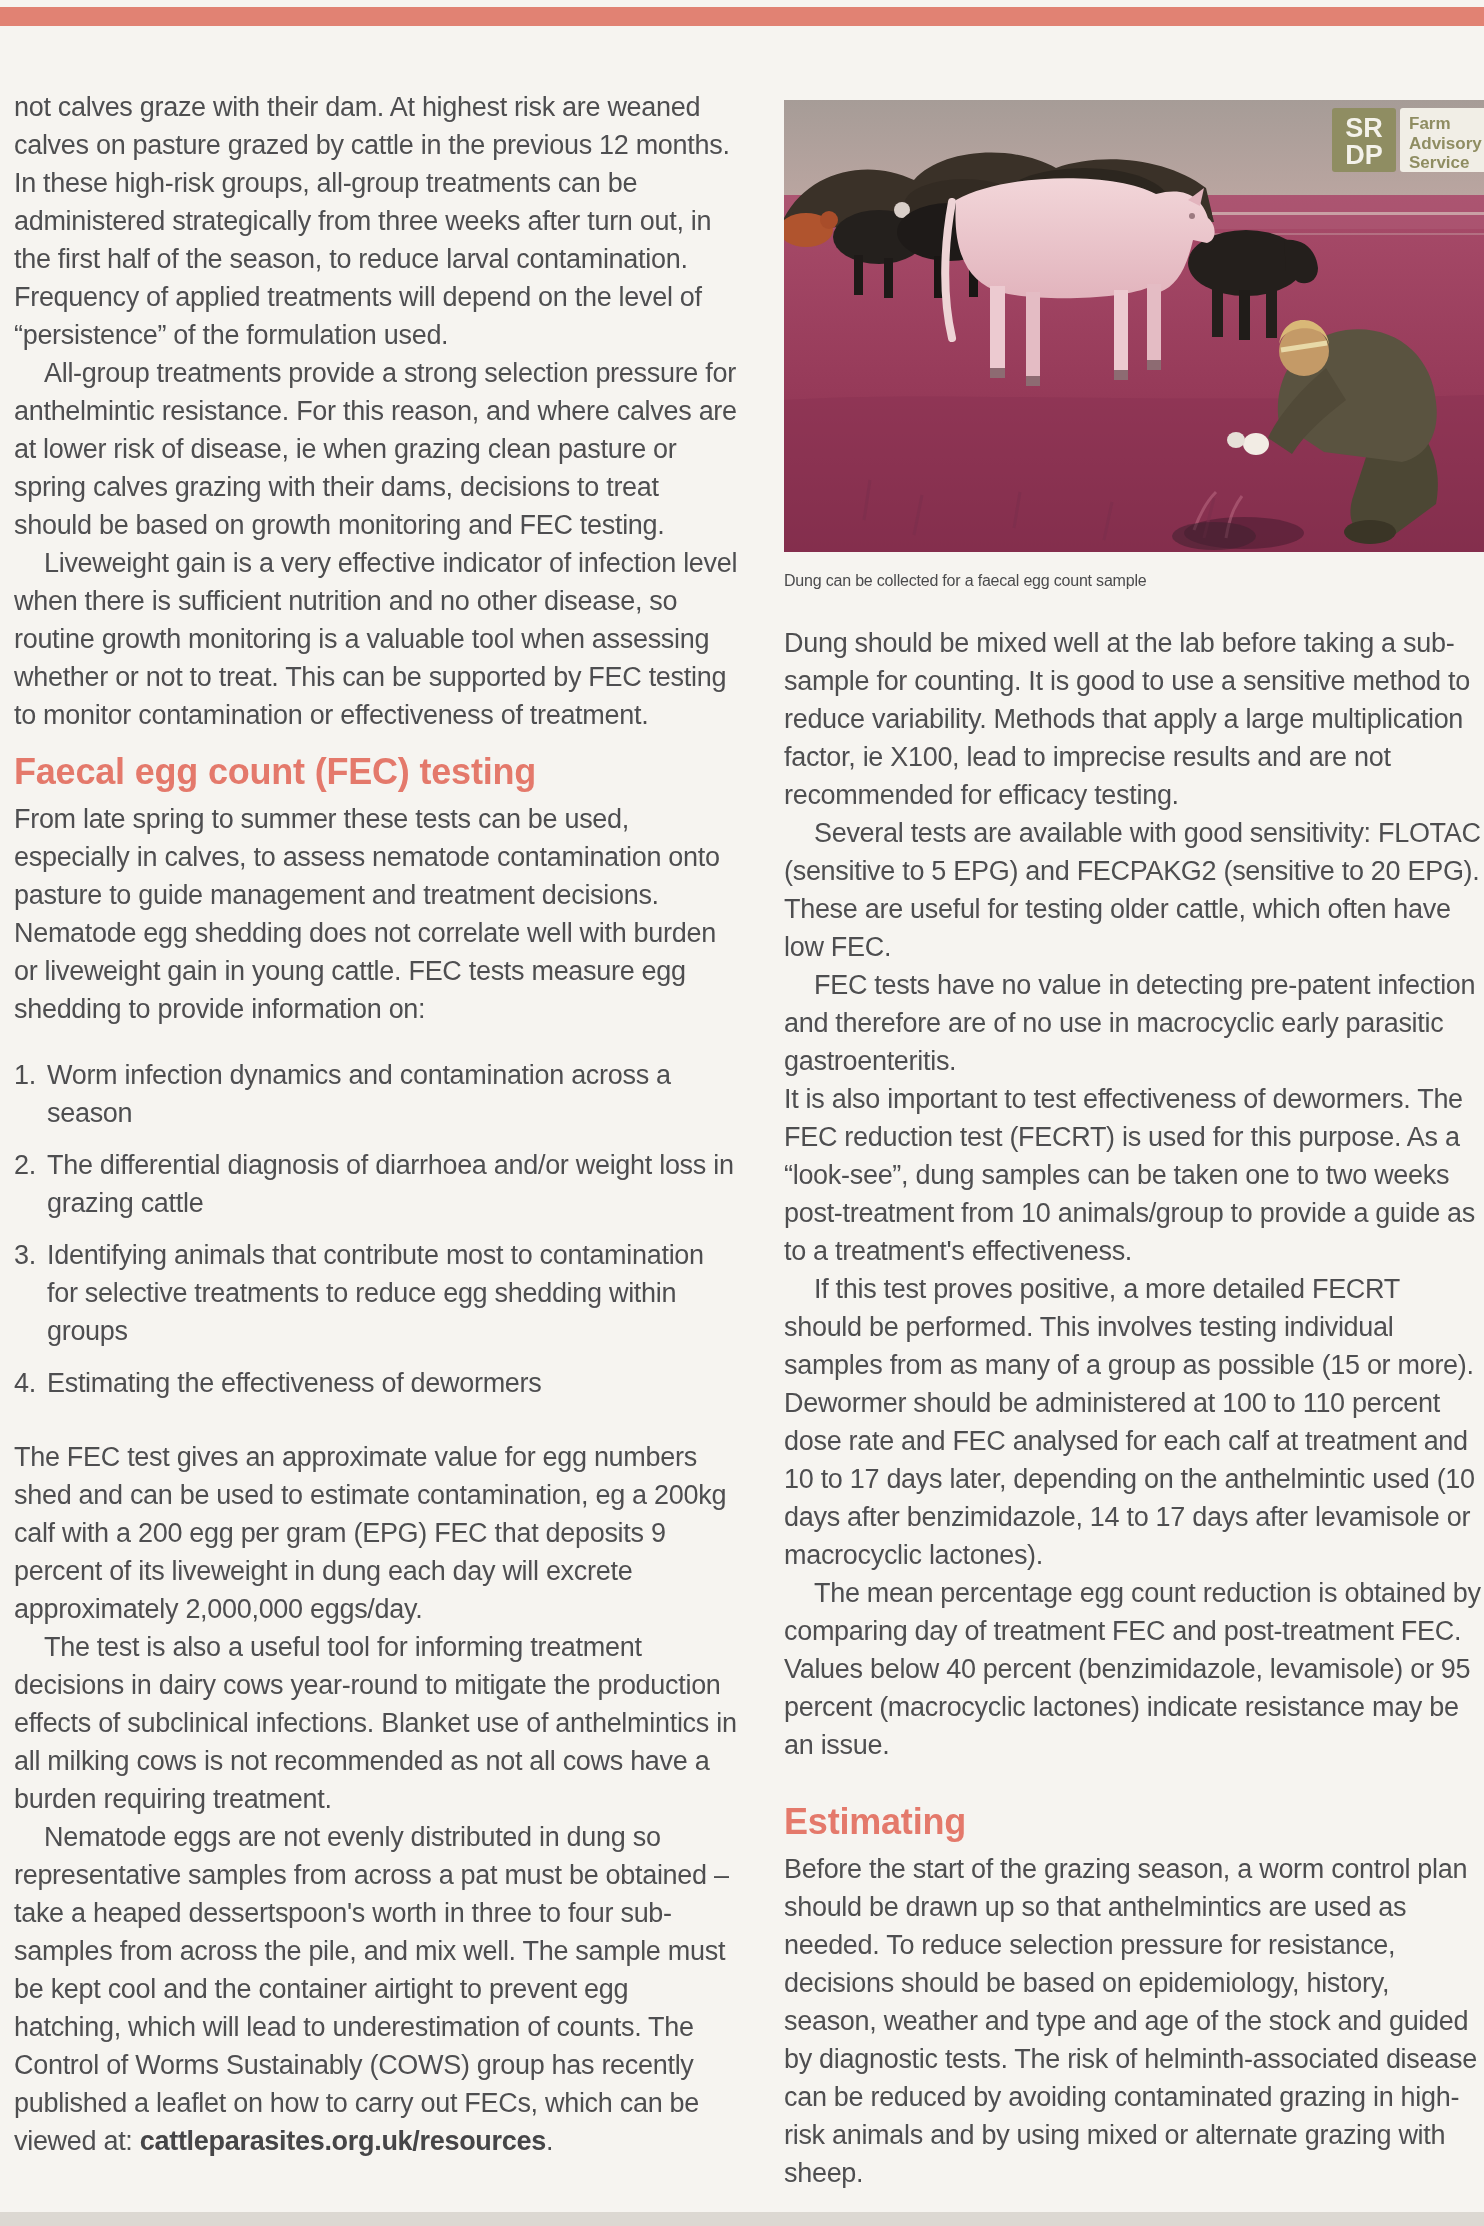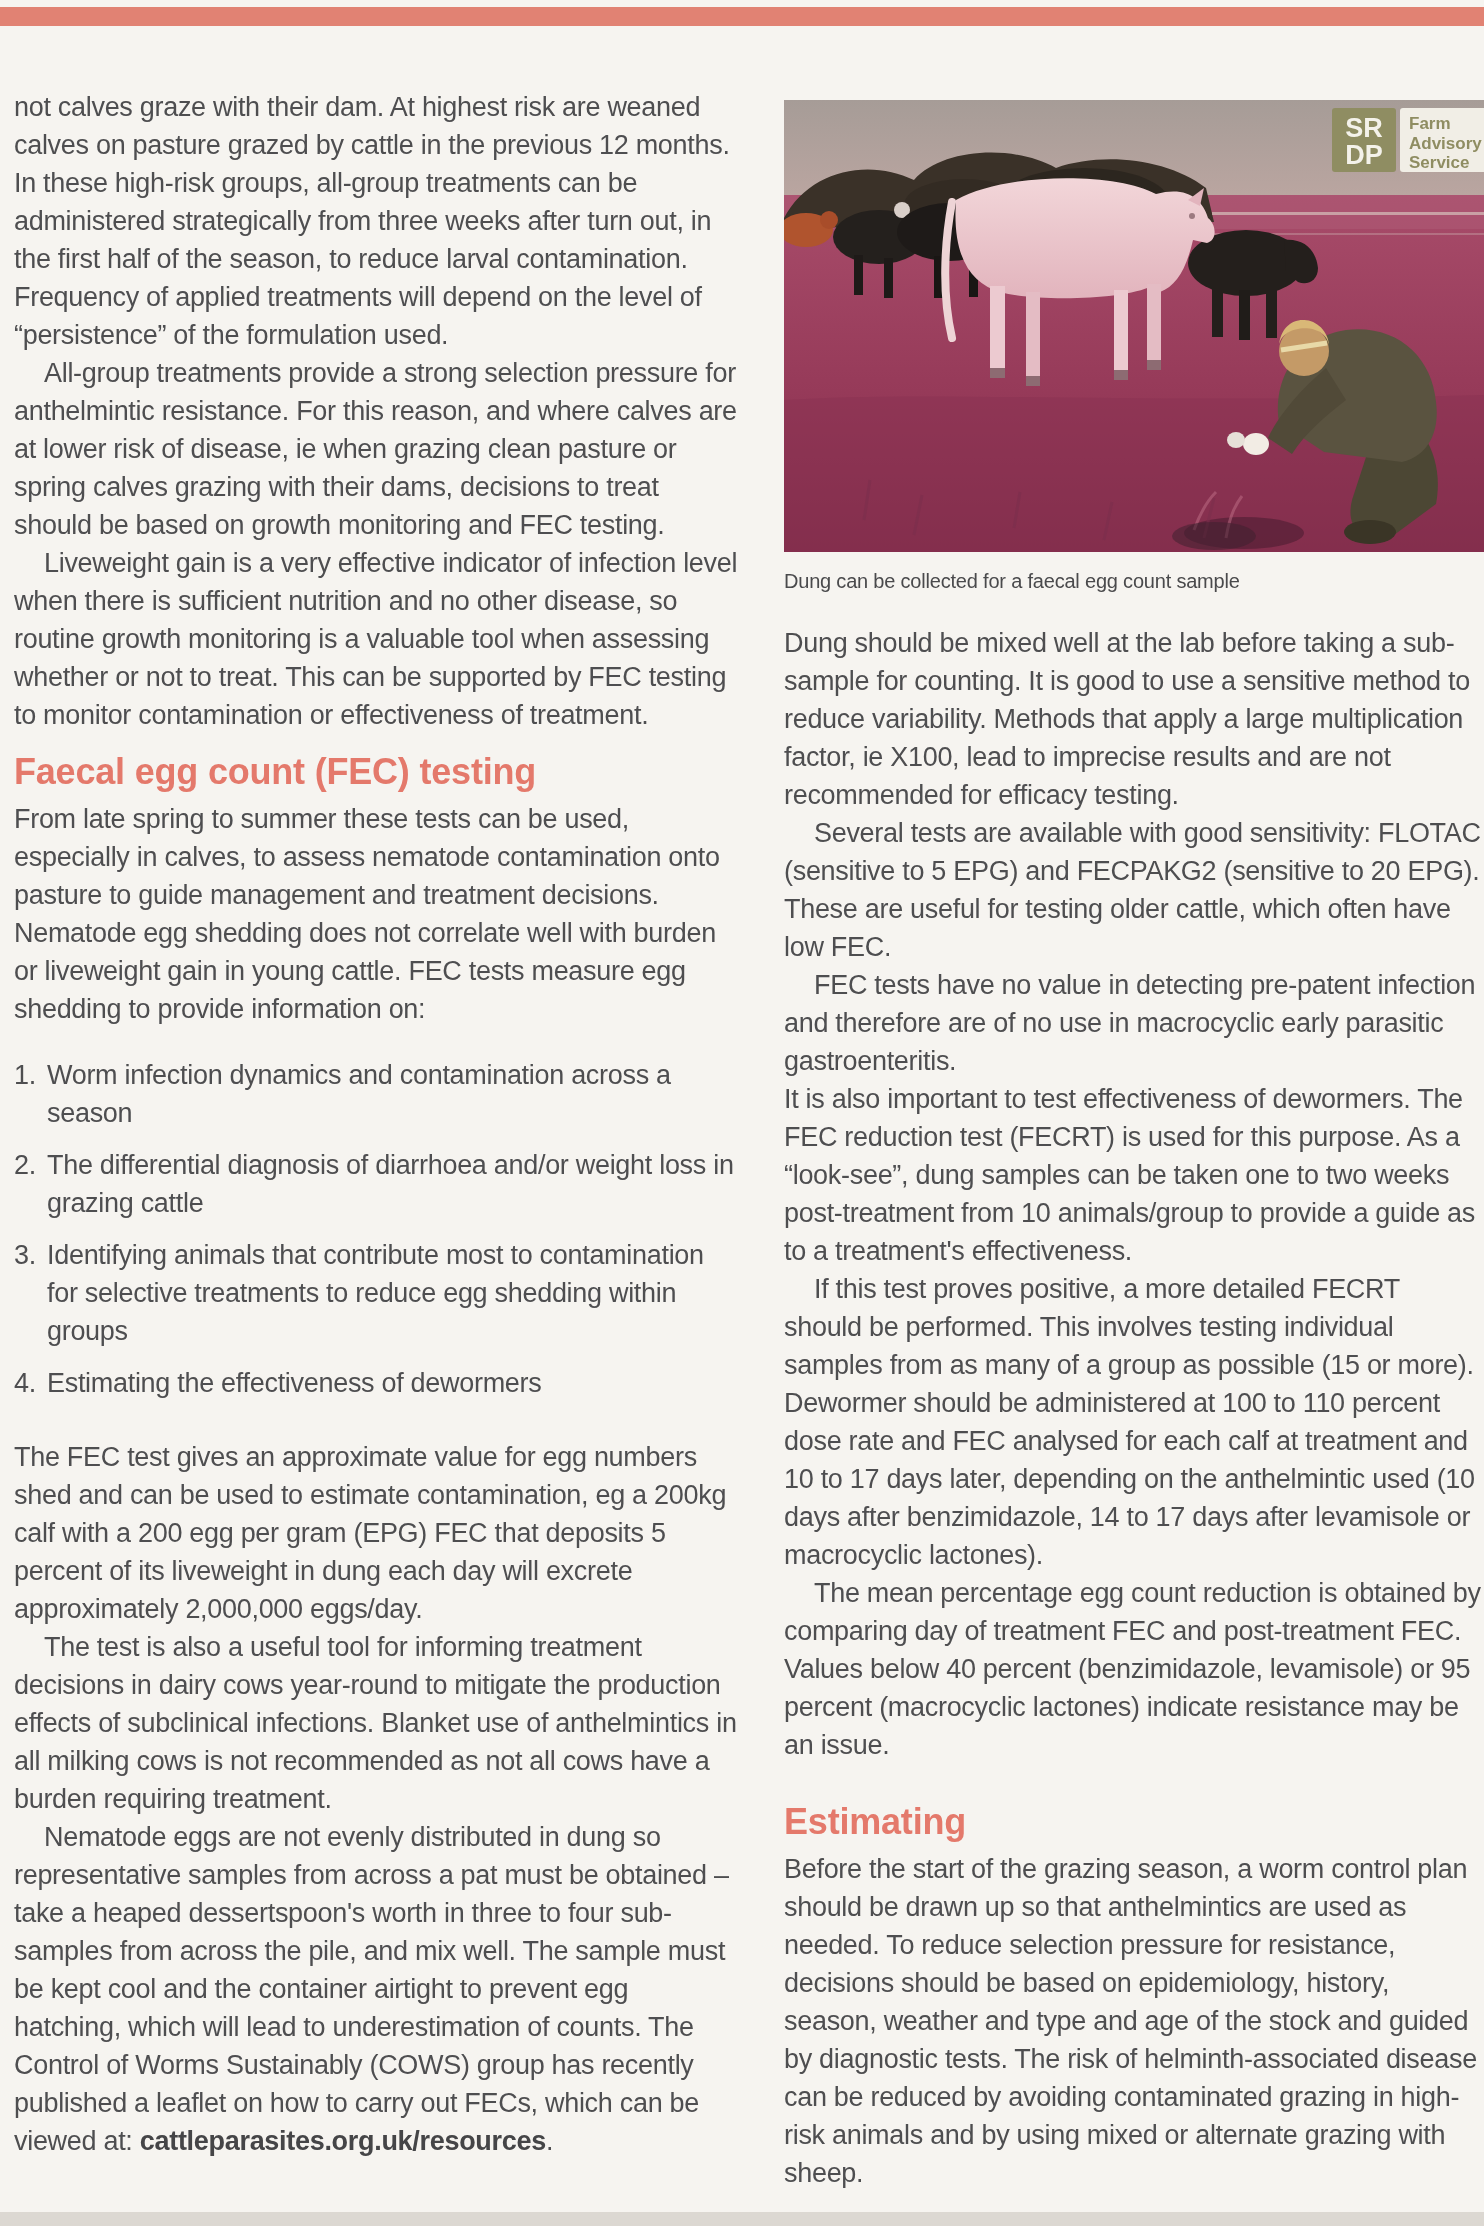--- a/index.html
+++ b/index.html
@@ -41,21 +41,21 @@
   .num-item{
     display:flex;
     margin:0 0 14px 0;
     font-size:27px;line-height:38px;letter-spacing:-0.3px;
   }
   .num-item .num{flex:0 0 33px;}
   .num-item .itx{flex:1;}
   .photo-wrap{width:700px;height:452px;overflow:hidden;background:#5eead4;}
   .caption{
     margin:14px 0 28px 0;
-    font-size:20px;line-height:30px;
+    font-size:16px;line-height:30px;
     color:#4a4a4c;letter-spacing:-0.2px;
   }
   strong.url{font-weight:bold;color:#454547;}
   .mt{margin-top:38px;}
 </style>
 </head>
 <body>
 
 <div class="page">
 
@@ -82,21 +82,21 @@
       <div class="num-item">
         <span class="num">3.</span>
         <span class="itx">Identifying animals that contribute most to contamination for selective treatments to reduce egg shedding within groups</span>
       </div>
       <div class="num-item">
         <span class="num">4.</span>
         <span class="itx">Estimating the effectiveness of dewormers</span>
       </div>
     </div>
 
-    <p class="body-text">The FEC test gives an approximate value for egg numbers shed and can be used to estimate contamination, eg a 200kg calf with a 200 egg per gram (EPG) FEC that deposits 5 percent of its liveweight in dung each day will excrete approximately 2,000,000 eggs/day.</p>
+    <p class="body-text">The FEC test gives an approximate value for egg numbers shed and can be used to estimate contamination, eg a 200kg calf with a 200 egg per gram (EPG) FEC that deposits 9 percent of its liveweight in dung each day will excrete approximately 2,000,000 eggs/day.</p>
     <p class="body-text indent">The test is also a useful tool for informing treatment decisions in dairy cows year-round to mitigate the production effects of subclinical infections. Blanket use of anthelmintics in all milking cows is not recommended as not all cows have a burden requiring treatment.</p>
     <p class="body-text indent"><span>Nematode eggs are not evenly distributed in dung so representative samples from across a pat must be obtained – take a heaped dessertspoon's worth in three to four sub-samples from across the pile, and mix well. The sample must be kept cool and the container airtight to prevent egg hatching, which will lead to underestimation of counts. The Control of Worms Sustainably (COWS) group has recently published a leaflet on how to carry out FECs, which can be viewed at: </span><strong class="url">cattleparasites.org.uk/resources</strong><span>.</span></p>
   </div>
 
   <div class="col col-right">
 
     <div class="photo-wrap">
       <svg viewBox="0 0 700 452" width="700" height="452" xmlns="http://www.w3.org/2000/svg">
         <defs>
           <linearGradient id="skyGrad" x1="0" y1="0" x2="0" y2="1">

